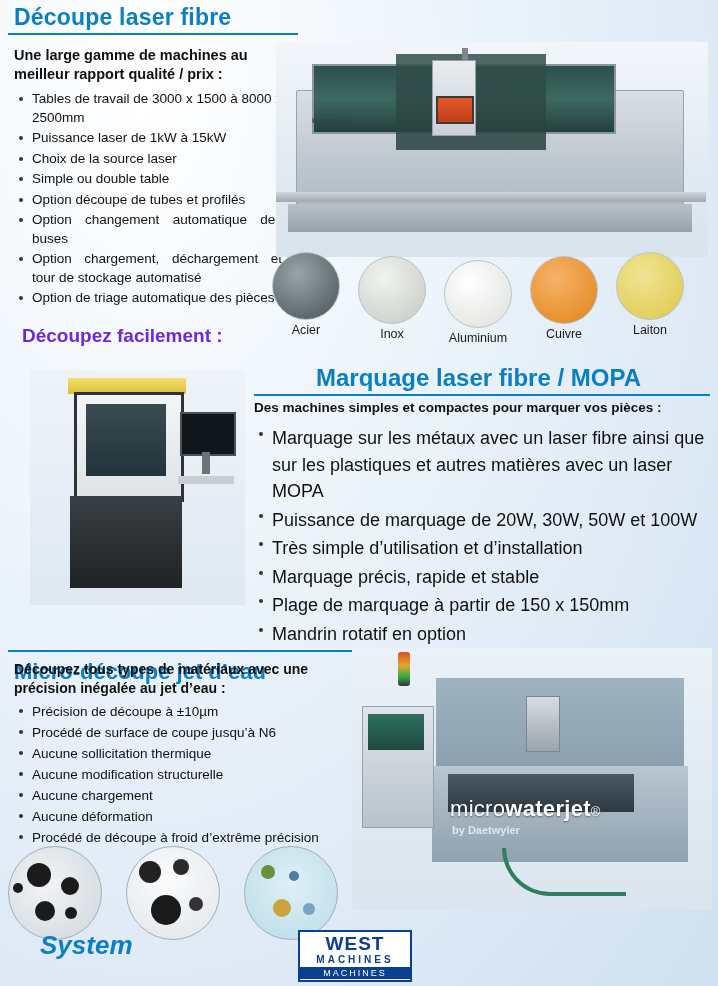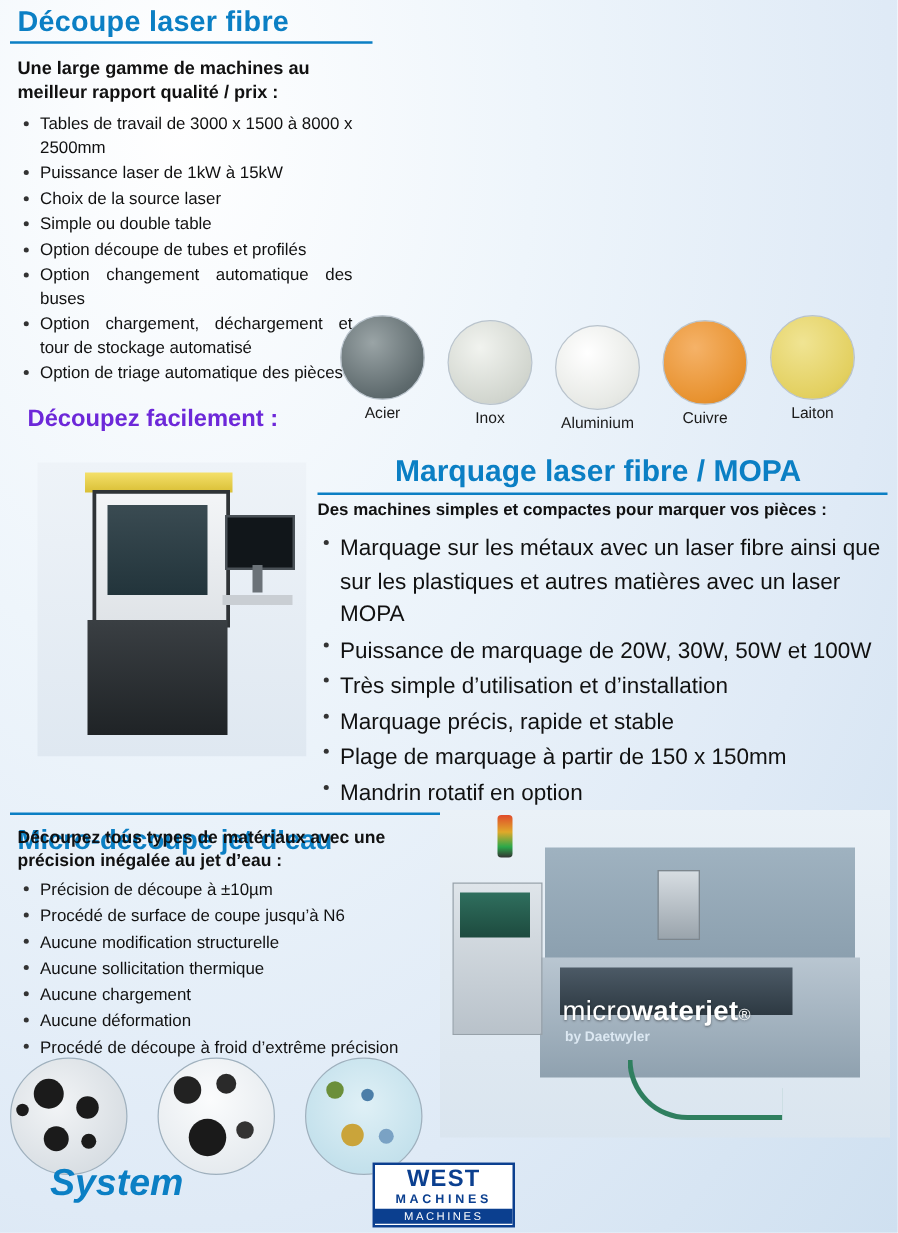--- a/index.html
+++ b/index.html
@@ -206,21 +206,21 @@
   
   .samples{position:absolute;left:4px;top:846px;width:344px;height:92px;}
   .sample{position:absolute;width:92px;height:92px;border-radius:50%;overflow:hidden;border:1px solid #9fb0bd;}
   .s1{left:4px;background:radial-gradient(circle at 40% 40%,#f2f4f6,#cfd6dc);}
   .s2{left:122px;background:radial-gradient(circle at 45% 35%,#fbfcfd,#dfe5ea);}
   .s3{left:240px;background:radial-gradient(circle at 50% 40%,#dff0f6,#b9dbe8);}
   .dot{position:absolute;border-radius:50%;background:#1b1b1b;}
 
   
   .footer-brand{
-    position:absolute;left:40px;top:930px;font-size:30px;font-weight:bold;color:#0b7fc4;
+    position:absolute;left:40px;top:930px;font-size:26px;font-weight:bold;color:#0b7fc4;
     font-style:italic;
   }
   .footer-brand .mark{color:#0b7fc4;}
   .west{
     position:absolute;left:298px;top:930px;width:110px;height:48px;
     background:#ffffff;border:2px solid #0b3f8f;text-align:center;
   }
   .west .w1{font-size:19px;font-weight:bold;color:#0b3f8f;letter-spacing:1px;line-height:20px;margin-top:2px;}
   .west .w2{font-size:10px;font-weight:bold;color:#0b3f8f;letter-spacing:3px;}
   .west .w3{background:#0b3f8f;color:#fff;font-size:9px;letter-spacing:2px;height:12px;line-height:12px;margin-top:2px;}
@@ -238,20 +238,31 @@
     <li>Tables de travail de 3000 x 1500 à 8000 x 2500mm</li>
     <li>Puissance laser de 1kW à 15kW</li>
     <li>Choix de la source laser</li>
     <li>Simple ou double table</li>
     <li>Option découpe de tubes et profilés</li>
     <li>Option changement automatique des buses</li>
     <li>Option chargement, déchargement et tour de stockage automatisé</li>
     <li>Option de triage automatique des pièces</li>
   </ul>
 
+  <div class="machine1">
+    <div class="m1-body"></div>
+    <div class="m1-glass"></div>
+    <div class="m1-green"></div>
+    <div class="m1-arm"></div>
+    <div class="m1-panel"></div>
+    <div class="m1-screen"></div>
+    <div class="m1-rail"></div>
+    <div class="m1-base"></div>
+    <div class="m1-brand">Hymson</div>
+  </div>
 
   <div class="materials">
     <div class="mat" style="left:0px;top:0px;">
       <div class="disc" style="background:radial-gradient(circle at 38% 32%,#9aa4a6,#5f6b6e 70%,#4c585b);"></div>
       <div class="lbl">Acier</div>
     </div>
     <div class="mat" style="left:86px;top:4px;">
       <div class="disc" style="background:radial-gradient(circle at 38% 32%,#f1f3ef,#d2d6cf 70%,#c3c8c1);"></div>
       <div class="lbl">Inox</div>
     </div>
@@ -294,22 +305,22 @@
     <li>Mandrin rotatif en option</li>
   </ul>
 
   <div class="sec3-title">Micro-découpe jet d’eau</div>
   <div class="rule3"></div>
   <div class="sec3-lead">Découpez tous types de matériaux avec une précision inégalée au jet d’eau :</div>
 
   <ul class="bul sec3-list">
     <li>Précision de découpe à ±10µm</li>
     <li>Procédé de surface de coupe jusqu’à N6</li>
+    <li>Aucune sollicitation thermique</li>
     <li>Aucune modification structurelle</li>
-    <li>Aucune sollicitation thermique</li>
     <li>Aucune chargement</li>
     <li>Aucune déformation</li>
     <li>Procédé de découpe à froid d’extrême précision</li>
   </ul>
 
   <div class="machine3">
     <div class="m3-light"></div>
     <div class="m3-frame"></div>
     <div class="m3-head"></div>
     <div class="m3-tank"></div>

